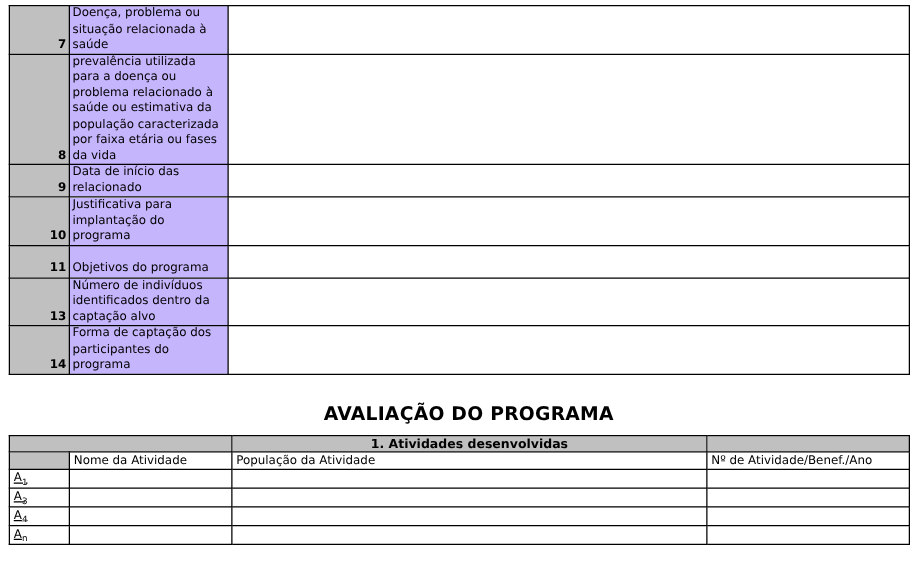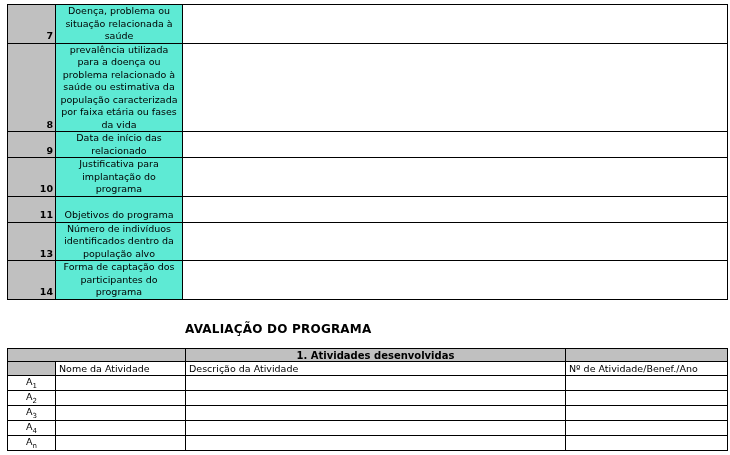--- a/index.html
+++ b/index.html
@@ -35,34 +35,34 @@
     background: #c0c0c0;
     text-align: right;
     vertical-align: bottom;
     font-weight: bold;
     font-size: 10px;
     padding-right: 3px;
   }
   .label-cell {
     vertical-align: top;
     white-space: pre-line;
-    background: #5eead4;
-    text-align: center;
+    background: #c4b5fd;
   }
   .value-cell {
     background: #fff;
   }
   
   .section-title {
     position: absolute;
     left: 185px;
     top: 322px;
     width: 380px;
+    text-align: center;
     font-weight: bold;
-    font-size: 12px;
+    font-size: 15px;
     letter-spacing: 0.2px;
   }
   
   .bottom-table {
     position: absolute;
     left: 7px;
     top: 348px;
     width: 720px;
   }
   .bottom-table td {
@@ -85,22 +85,23 @@
     text-align: left;
   }
   .bt-header2 .corner {
     background: #c0c0c0;
   }
   .bt-row td {
     height: 14px;
     background: #fff;
   }
   .row-label {
-    text-align: center;
+    text-align: left;
     padding-right: 4px;
+    text-decoration: underline;
   }
   .row-label sub {
     font-size: 7px;
   }
 </style>
 </head>
 <body>
 
 <table class="top-table">
   <colgroup>
@@ -143,21 +144,21 @@
     <tr>
       <td class="num-cell">11</td>
       <td class="label-cell">
 Objetivos do programa</td>
       <td class="value-cell"></td>
     </tr>
     <tr>
       <td class="num-cell">13</td>
       <td class="label-cell">Número de indivíduos
 identificados dentro da
-população alvo</td>
+captação alvo</td>
       <td class="value-cell"></td>
     </tr>
     <tr>
       <td class="num-cell">14</td>
       <td class="label-cell">Forma de captação dos
 participantes do
 programa</td>
       <td class="value-cell"></td>
     </tr>
   </tbody>
@@ -174,31 +175,25 @@
   </colgroup>
   <tbody>
     <tr class="bt-header1">
       <td colspan="2"></td>
       <td>1. Atividades desenvolvidas</td>
       <td></td>
     </tr>
     <tr class="bt-header2">
       <td class="corner"></td>
       <td>Nome da Atividade</td>
-      <td>Descrição da Atividade</td>
+      <td>População da Atividade</td>
       <td>Nº de Atividade/Benef./Ano</td>
     </tr>
     <tr class="bt-row">
       <td class="row-label"><span>A</span><sub>1</sub></td>
-      <td></td>
-      <td></td>
-      <td></td>
-    </tr>
-    <tr class="bt-row">
-      <td class="row-label"><span>A</span><sub>2</sub></td>
       <td></td>
       <td></td>
       <td></td>
     </tr>
     <tr class="bt-row">
       <td class="row-label"><span>A</span><sub>3</sub></td>
       <td></td>
       <td></td>
       <td></td>
     </tr>

